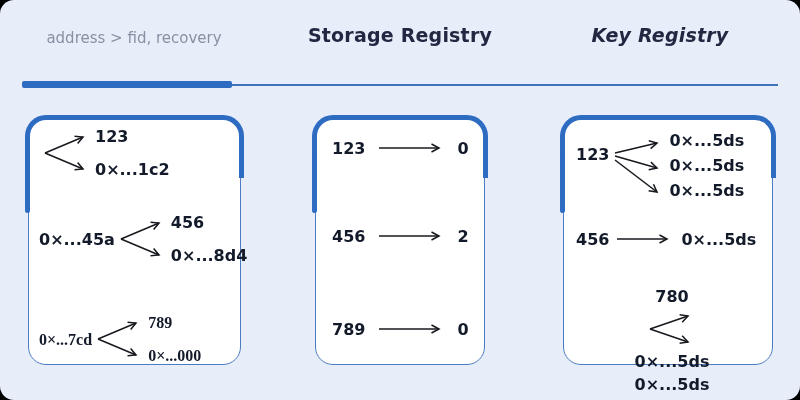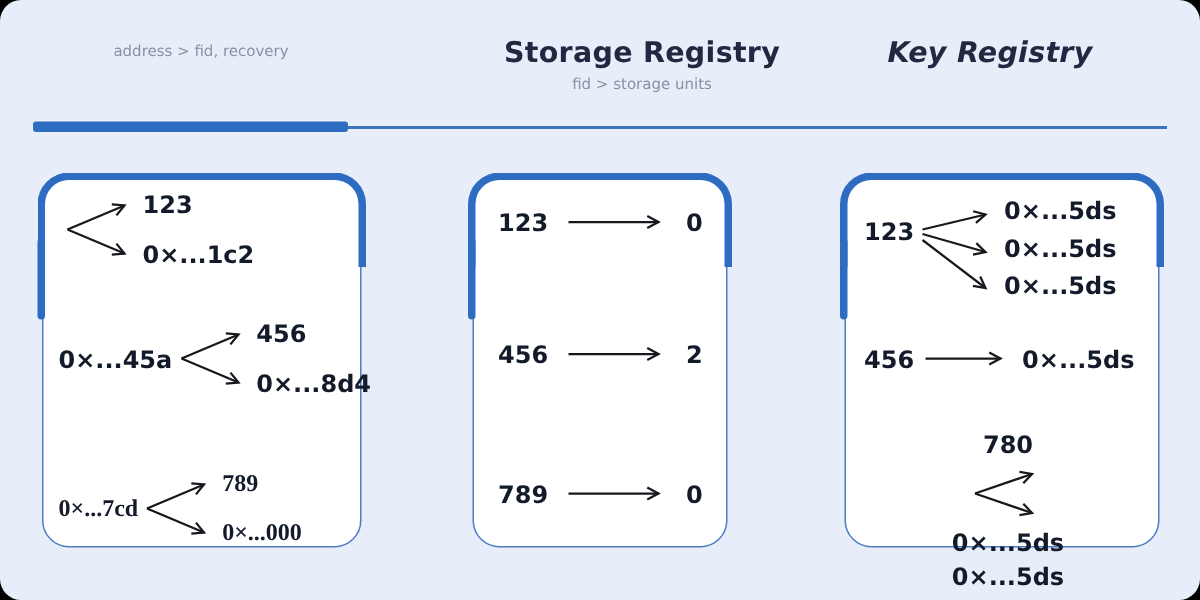--- a/index.html
+++ b/index.html
@@ -8,24 +8,24 @@
     width:800px;height:400px;
     font-family:"DejaVu Sans","Liberation Sans",sans-serif;
   }
   .stage{
     position:relative;width:800px;height:400px;
     background:#e8edfa;border-radius:14px;overflow:hidden;
   }
   
   .hcol{position:absolute;top:24px;text-align:center;}
   .hcol-1{left:24px;width:220px;}
-  .hcol-2{left:305px;width:190px;margin-left:28px;}
+  .hcol-2{left:305px;width:190px;}
   .hcol-3{left:558px;width:204px;font-style:italic;}
   .htitle{font-size:19px;font-weight:bold;color:#222842;letter-spacing:.2px;}
-  .hsub{font-size:10px;color:#8a90a2;margin-top:5px;}
+  .hsub{font-size:15px;color:#8a90a2;margin-top:5px;}
   .line-thin{position:absolute;left:22px;top:84px;width:756px;height:2px;background:#3d74bb;}
   .line-thick{position:absolute;left:22px;top:81px;width:210px;height:7px;background:#2e6cc2;border-radius:2px;}
   
   .card{
     position:absolute;top:118px;height:247px;
     background:#ffffff;border:1.5px solid #4d7cc3;border-radius:18px;
     box-sizing:border-box;
   }
   .card::before{ 
     content:"";position:absolute;top:-4px;left:-4px;right:-4px;height:58px;
@@ -80,21 +80,20 @@
   </defs>
 </svg>
 
 <div class="stage">
 
   <div class="hcol hcol-1">
     <div class="hsub">address &gt; fid, recovery</div>
   </div>
   <div class="hcol hcol-2">
     <div class="htitle">Storage Registry</div>
-    <div class="hsub">fid &gt; storage units</div>
   </div>
   <div class="hcol hcol-3">
     <div class="htitle">Key Registry</div>
   </div>
   <div class="line-thin"></div>
   <div class="line-thick"></div>
 
   <div class="card card-1">
     <div class="row c1r1">
       <svg class="arr" width="48" height="58" viewBox="0 0 48 58">

